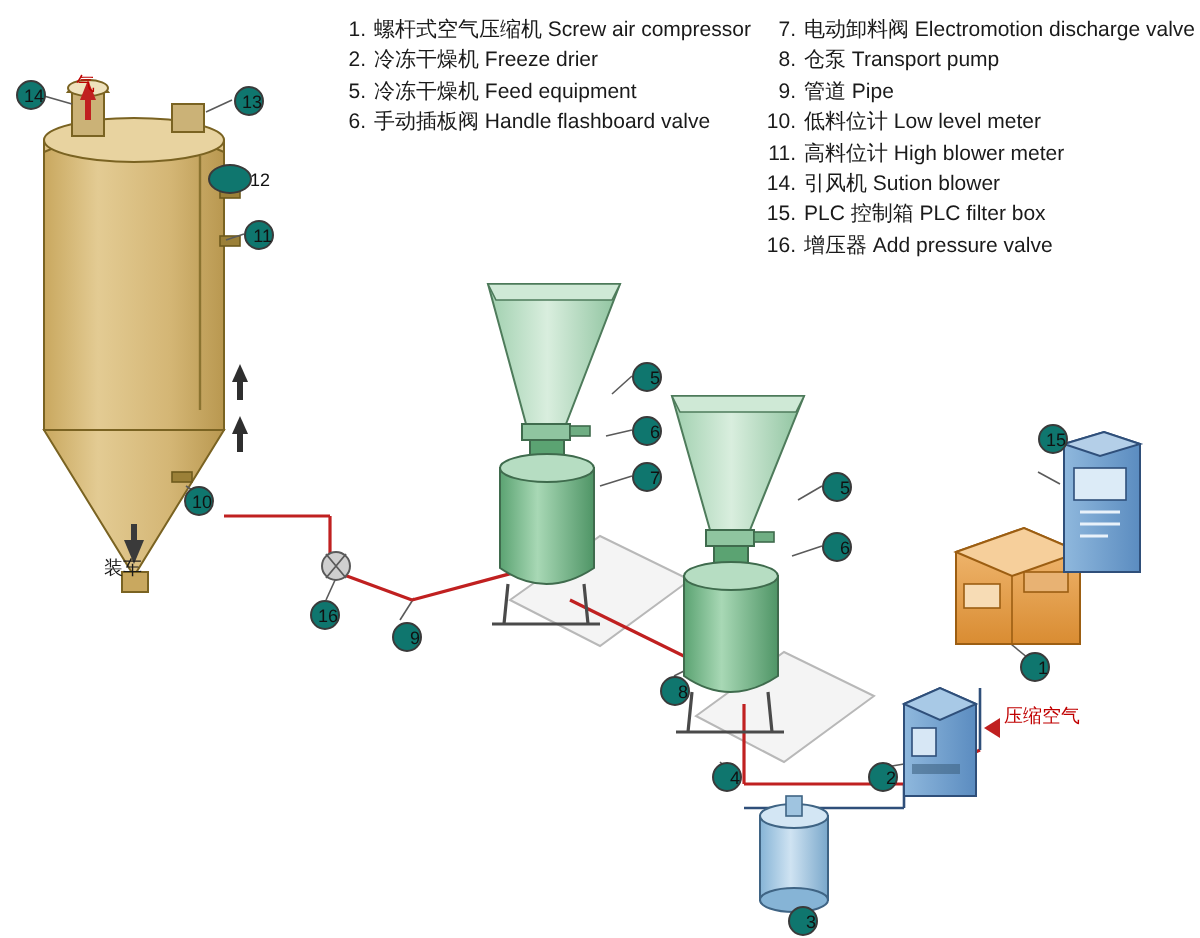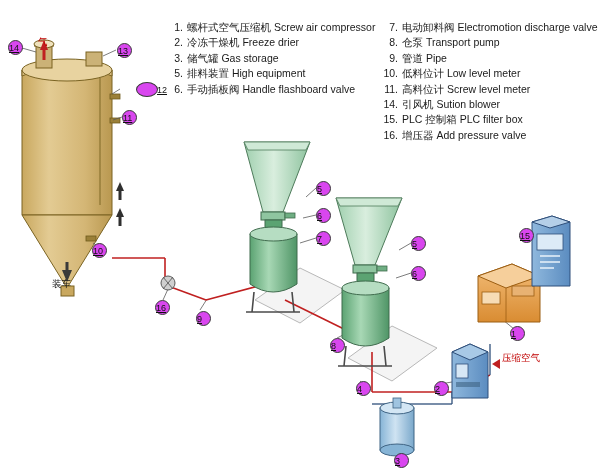--- a/index.html
+++ b/index.html
@@ -12,41 +12,39 @@
   }
   #stage{position:absolute;left:0;top:0;width:600px;height:469px;}
 
   
   .legend{
     position:absolute;
     font-size:10.5px;
     color:#1a1a1a;
     line-height:15.4px;
     white-space:nowrap;
-    margin-top:12px;
   }
   .legend-col-a{left:163px;top:8px;}
   .legend-col-b{left:378px;top:8px;}
   .legend-item{display:block;}
   .legend-num{display:inline-block;width:20px;text-align:right;margin-right:4px;}
 
   
   .bubble{
     position:absolute;
     width:15px;height:15px;
     border:1px solid #3a3a3a;
     border-radius:50%;
-    background:#d946ef;
+    background:#0f766e;
     font-size:9px;
     line-height:15px;
-    text-align:left;
+    text-align:right;
     color:#111;
     box-sizing:border-box;
     z-index:40;
-    text-decoration:underline;
   }
 
   
   .dlabel{
     position:absolute;
     font-size:9.5px;
     color:#1a1a1a;
     white-space:nowrap;
     z-index:35;
   }
@@ -255,51 +253,50 @@
     </g>
 
     <g fill="#c02020">
       <path d="M492 364 l8 -5 v10 z"></path>
     </g>
   </svg>
 
   <div class="legend legend-col-a">
     <span class="legend-item"><span class="legend-num">1.</span><span>螺杆式空气压缩机 Screw air compressor</span></span>
     <span class="legend-item"><span class="legend-num">2.</span><span>冷冻干燥机 Freeze drier</span></span>
-    <span class="legend-item"><span class="legend-num">3.</span><span>储气罐 Gas storage</span></span>
-    <span class="legend-item"><span class="legend-num">5.</span><span>排料装置 High equipment</span></span>
+    <span class="legend-item"><span class="legend-num">5.</span><span>冷冻干燥机 Feed equipment</span></span>
     <span class="legend-item"><span class="legend-num">6.</span><span>手动插板阀 Handle flashboard valve</span></span>
   </div>
 
   <div class="legend legend-col-b">
     <span class="legend-item"><span class="legend-num">7.</span><span>电动卸料阀 Electromotion discharge valve</span></span>
     <span class="legend-item"><span class="legend-num">8.</span><span>仓泵 Transport pump</span></span>
     <span class="legend-item"><span class="legend-num">9.</span><span>管道 Pipe</span></span>
     <span class="legend-item"><span class="legend-num">10.</span><span>低料位计 Low level meter</span></span>
-    <span class="legend-item"><span class="legend-num">11.</span><span>高料位计 Screw level meter</span></span>
+    <span class="legend-item"><span class="legend-num">11.</span><span>高料位计 High blower meter</span></span>
     <span class="legend-item"><span class="legend-num">14.</span><span>引风机 Sution blower</span></span>
     <span class="legend-item"><span class="legend-num">15.</span><span>PLC 控制箱 PLC filter box</span></span>
     <span class="legend-item"><span class="legend-num">16.</span><span>增压器 Add pressure valve</span></span>
   </div>
 
   <div id="callouts">
       <div class="bubble" style="left: 8px; top: 40px;">14</div>
       <div class="bubble" style="left: 117px; top: 43px;">13</div>
-      <div class="bubble" style="left: 136px; top: 82px; padding-left: 20px;">12</div>
+      <div class="bubble" style="left: 104px; top: 82px; padding-left: 20px;">12</div>
       <div class="bubble" style="left: 122px; top: 110px;">11</div>
       <div class="bubble" style="left: 92px; top: 243px;">10</div>
       <div class="bubble" style="left: 155px; top: 300px;">16</div>
       <div class="bubble" style="left: 196px; top: 311px;">9</div>
       <div class="bubble" style="left: 316px; top: 181px;">5</div>
       <div class="bubble" style="left: 316px; top: 208px;">6</div>
       <div class="bubble" style="left: 316px; top: 231px;">7</div>
       <div class="bubble" style="left: 411px; top: 236px;">5</div>
       <div class="bubble" style="left: 411px; top: 266px;">6</div>
       <div class="bubble" style="left: 330px; top: 338px;">8</div>
-      <div class="bubble" style="left: 519px; top: 228px;">15</div>
+      <div class="bubble" style="left: 519px; top: 212px;">15</div>
       <div class="bubble" style="left: 356px; top: 381px;">4</div>
       <div class="bubble" style="left: 434px; top: 381px;">2</div>
       <div class="bubble" style="left: 394px; top: 453px;">3</div>
       <div class="bubble" style="left: 510px; top: 326px;">1</div>
     </div>
 
   <div id="dlabels">
       <div class="dlabel red" style="left: 38px; top: 36px;">气</div>
       <div class="dlabel" style="left: 52px; top: 278px;">装车</div>
       <div class="dlabel red" style="left: 502px; top: 352px;">压缩空气</div>

